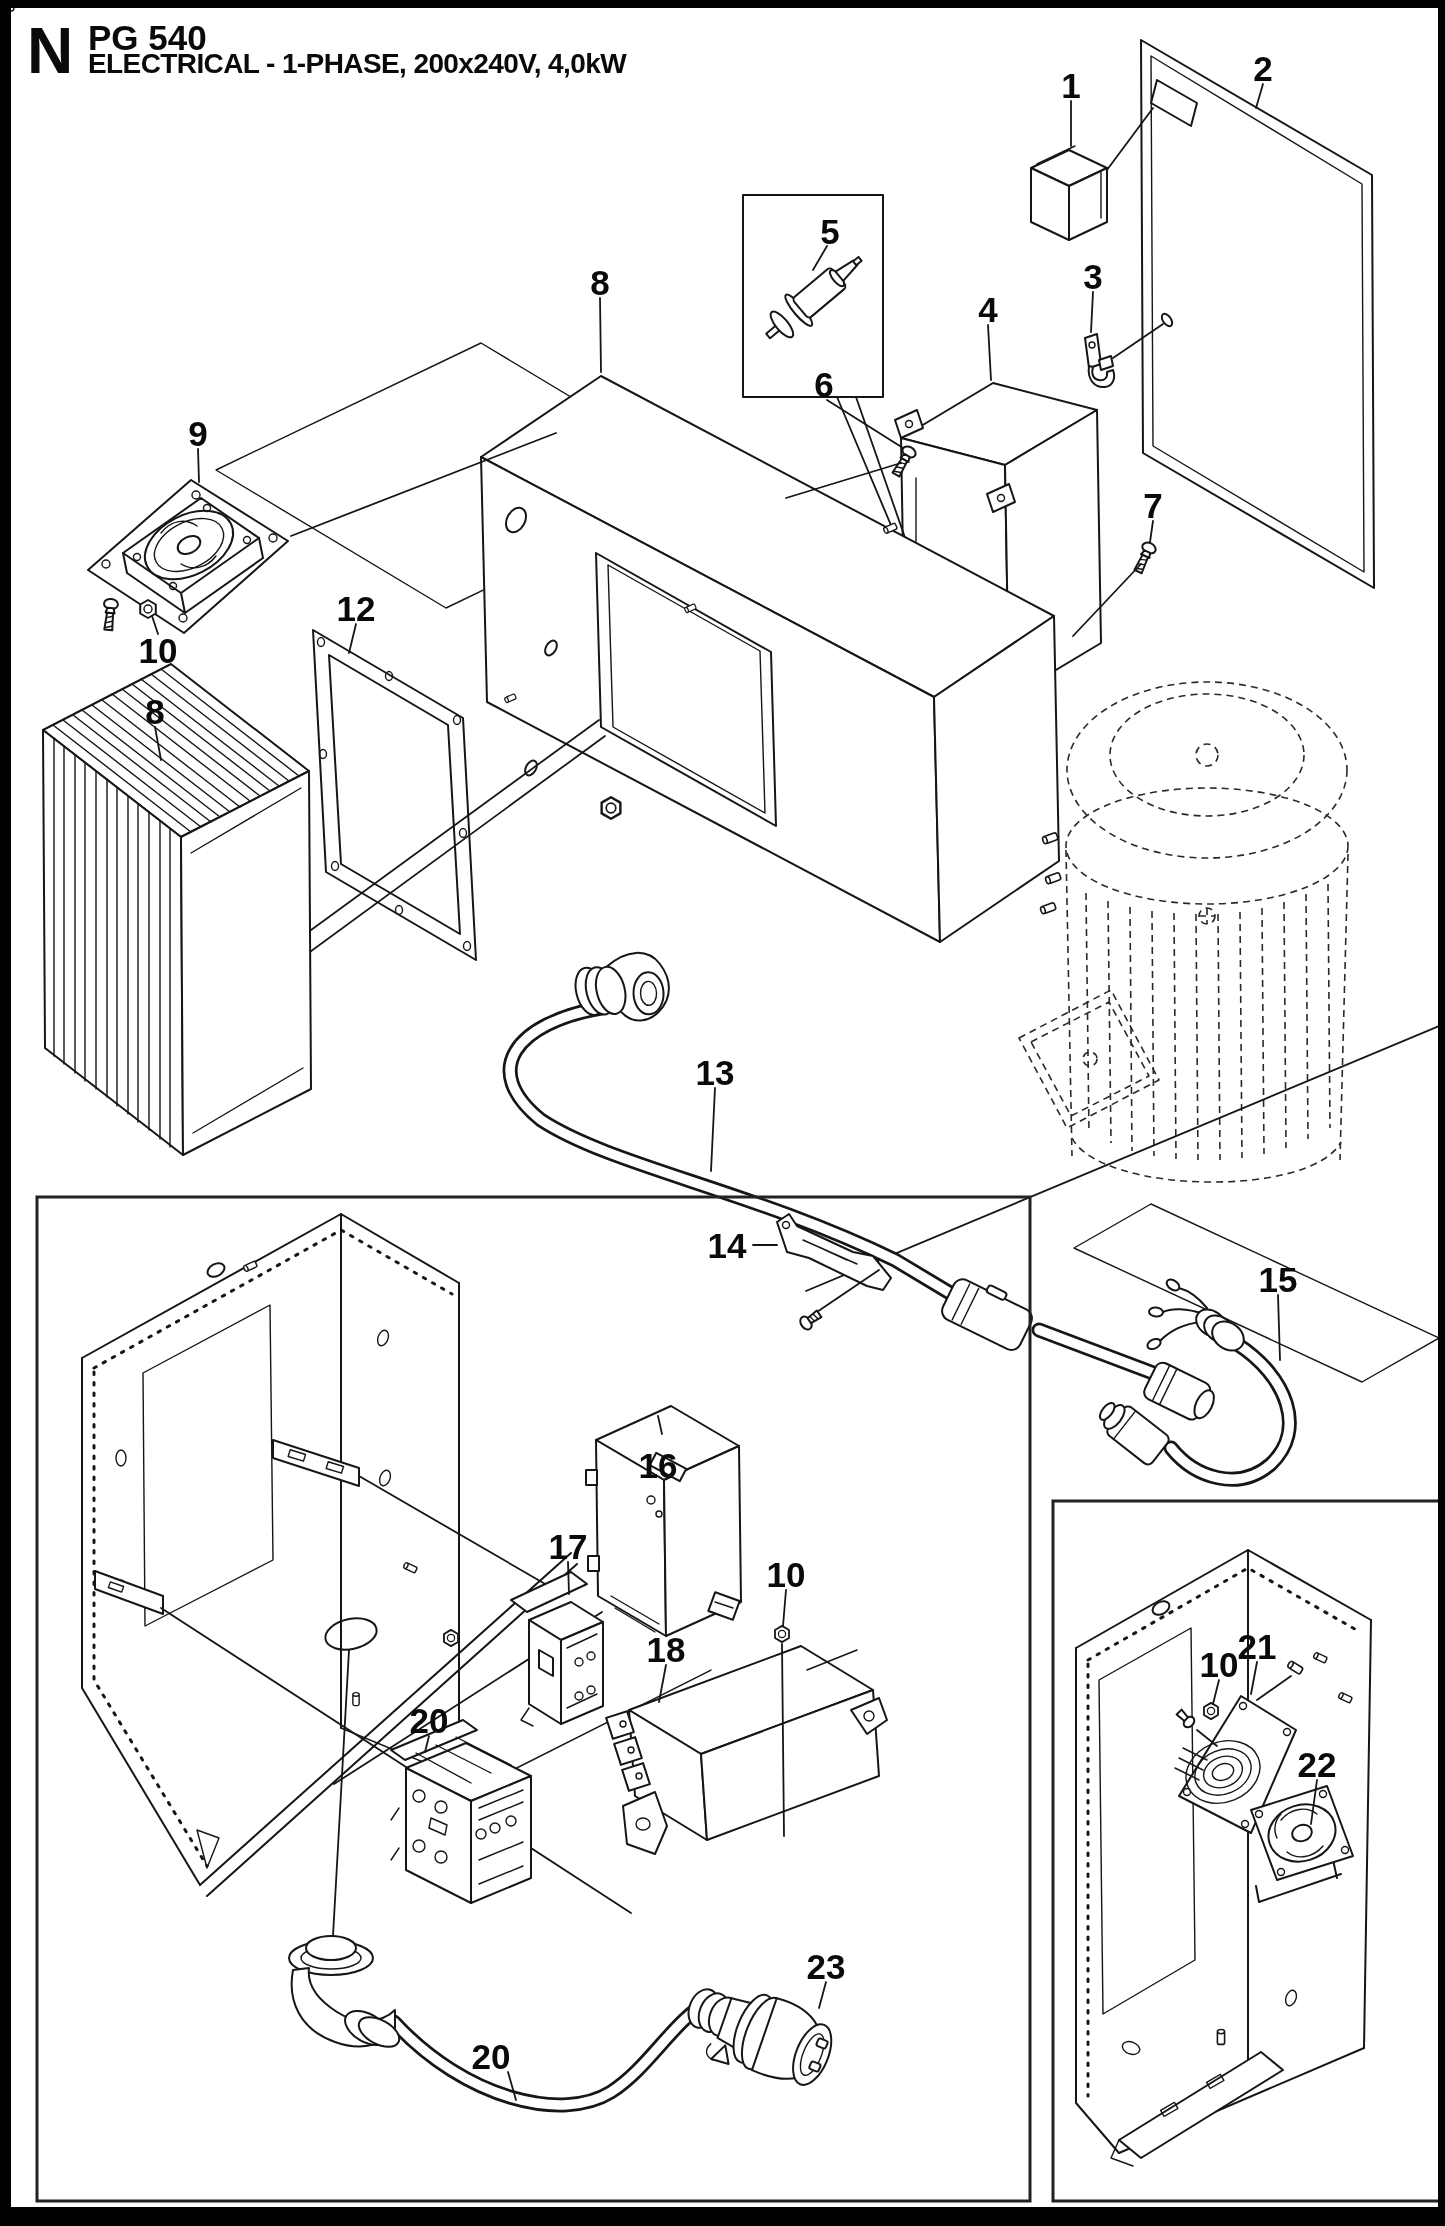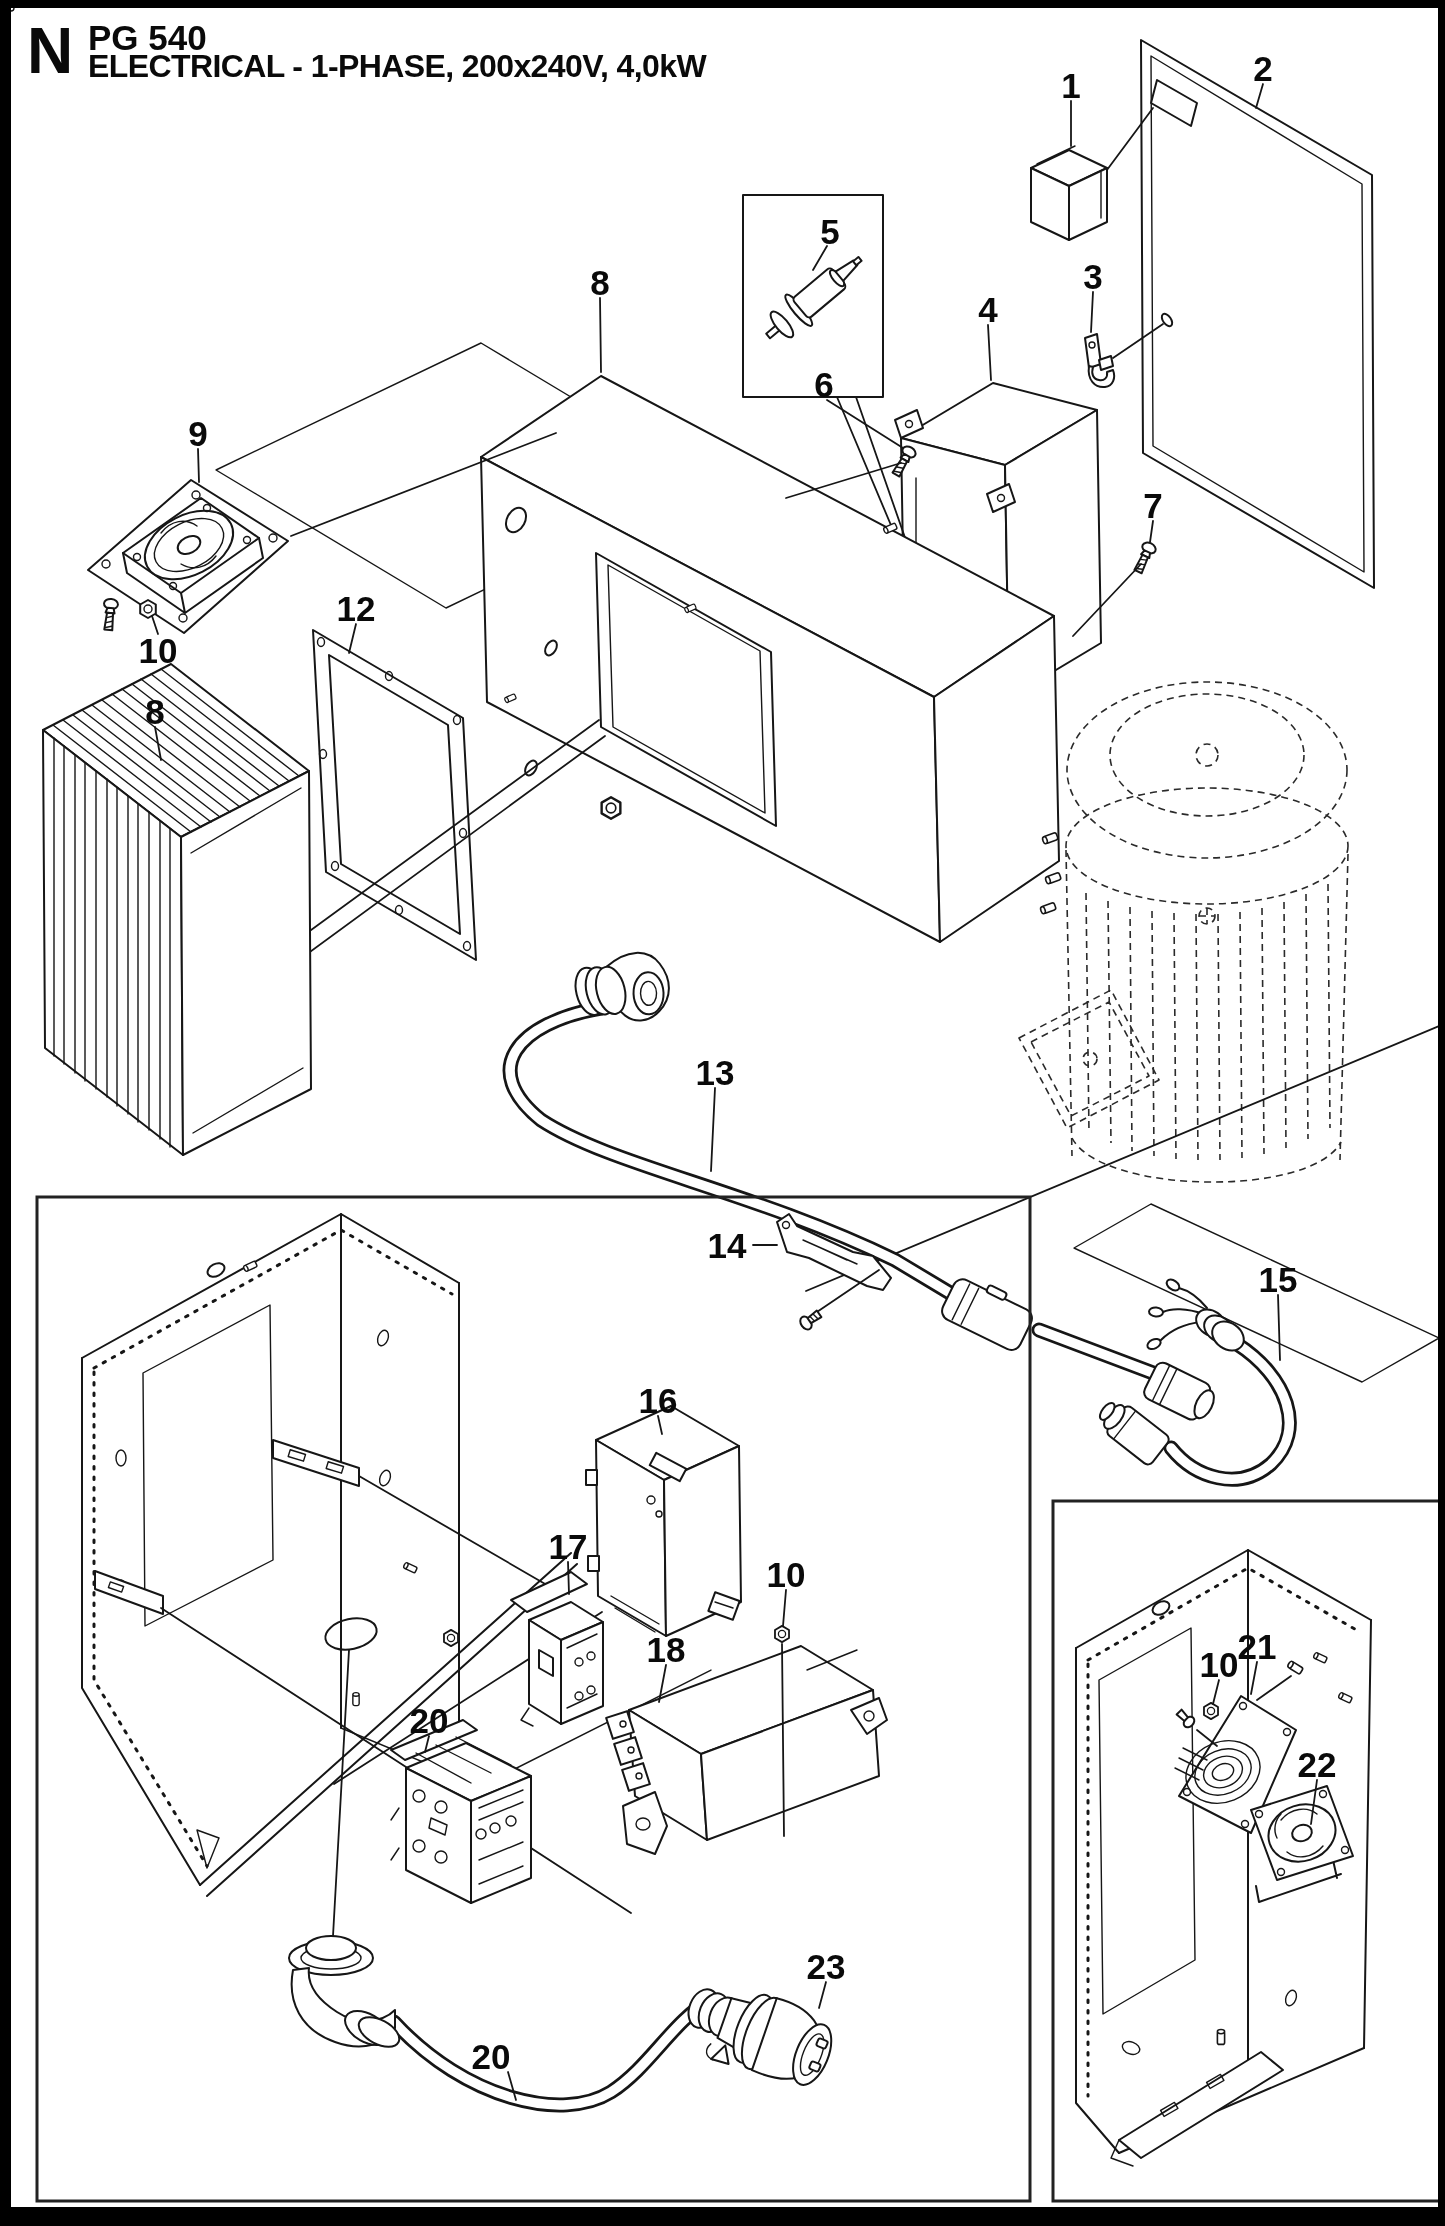--- a/index.html
+++ b/index.html
@@ -2,21 +2,21 @@
 <html><head>
 <meta charset="utf-8">
 <style>
   html,body{margin:0;padding:0;background:#e8e8e8;}
   .page{position:relative;width:1445px;height:2226px;background:#fff;box-sizing:border-box;
         border-top:8px solid #000;border-left:11px solid #000;border-right:7px solid #000;border-bottom:19px solid #000;
         font-family:"Liberation Sans",sans-serif;overflow:hidden;}
   .hdr{position:absolute;color:#0a0a0a;font-weight:700;white-space:nowrap;}
   #sec-letter{left:16px;top:6px;font-size:64px;letter-spacing:-2px;}
   #model{left:77px;top:10px;font-size:35px;}
-  #title{left:77px;top:40px;font-size:32px;letter-spacing:-0.6px;}
+  #title{left:77px;top:40px;font-size:28px;letter-spacing:-0.6px;}
   .callout{position:absolute;transform:translate(-50%,-50%);font-weight:700;font-size:35px;color:#0a0a0a;line-height:1;}
   svg{position:absolute;left:0;top:0;}
   .ln{stroke:#161616;fill:none;stroke-width:2;stroke-linejoin:round;stroke-linecap:round;}
   .fw{stroke:#161616;fill:#fff;stroke-width:2;stroke-linejoin:round;}
   .thin{stroke-width:1.4;}
   .ldr{stroke:#161616;fill:none;stroke-width:1.8;stroke-linecap:round;}
   .dash{stroke:#2a2a2a;fill:none;stroke-width:1.6;stroke-dasharray:7 5;stroke-linejoin:round;}
   .dot{stroke:#161616;fill:none;stroke-width:3;stroke-dasharray:2.5 8;stroke-linecap:round;}
   .tube{stroke:#161616;stroke-width:15;fill:none;stroke-linecap:round;}
   .tubein{stroke:#fff;stroke-width:9.5;fill:none;stroke-linecap:round;}
@@ -477,21 +477,21 @@
   <div class="callout" style="left:813px;top:376px">6</div>
   <div class="callout" style="left:1142px;top:497px">7</div>
   <div class="callout" style="left:589px;top:274px">8</div>
   <div class="callout" style="left:187px;top:425px">9</div>
   <div class="callout" style="left:147px;top:642px">10</div>
   <div class="callout" style="left:144px;top:703px">8</div>
   <div class="callout" style="left:345px;top:600px">12</div>
   <div class="callout" style="left:704px;top:1064px">13</div>
   <div class="callout" style="left:716px;top:1237px">14</div>
   <div class="callout" style="left:1267px;top:1271px">15</div>
-  <div class="callout" style="left:647px;top:1392px">16</div>
+  <div class="callout" style="left:647px;top:1457px">16</div>
   <div class="callout" style="left:557px;top:1538px">17</div>
   <div class="callout" style="left:775px;top:1566px">10</div>
   <div class="callout" style="left:655px;top:1641px">18</div>
   <div class="callout" style="left:418px;top:1712px">20</div>
   <div class="callout" style="left:480px;top:2048px">20</div>
   <div class="callout" style="left:815px;top:1958px">23</div>
   <div class="callout" style="left:1208px;top:1656px">10</div>
   <div class="callout" style="left:1246px;top:1638px">21</div>
   <div class="callout" style="left:1306px;top:1756px">22</div>
 </div>

